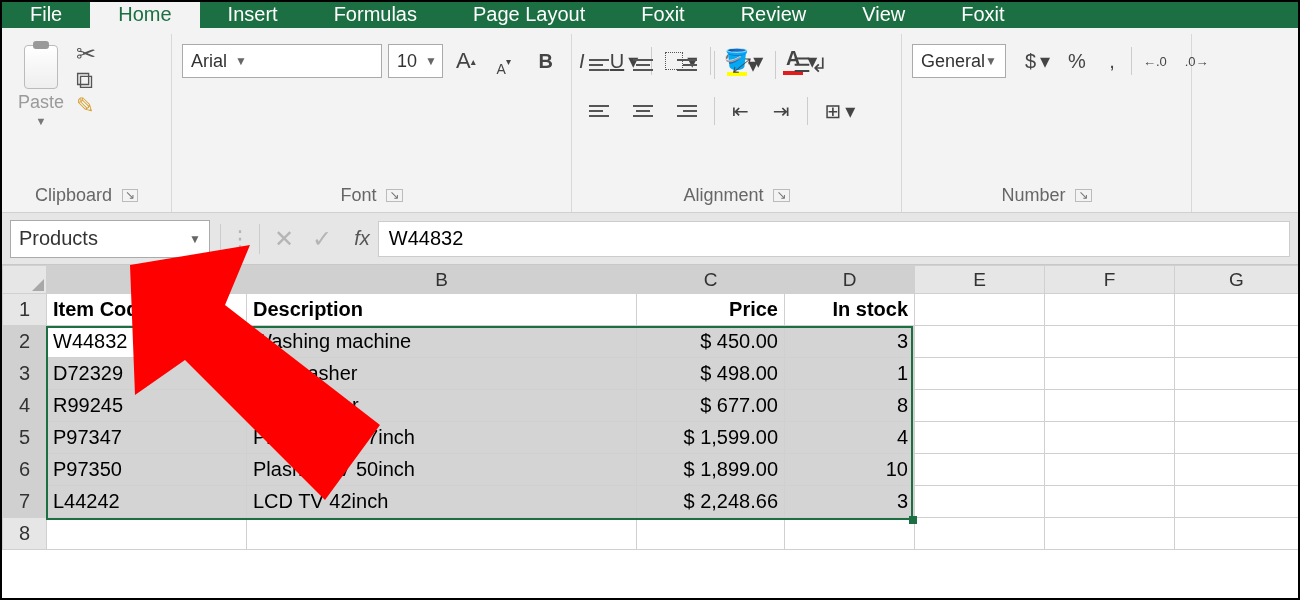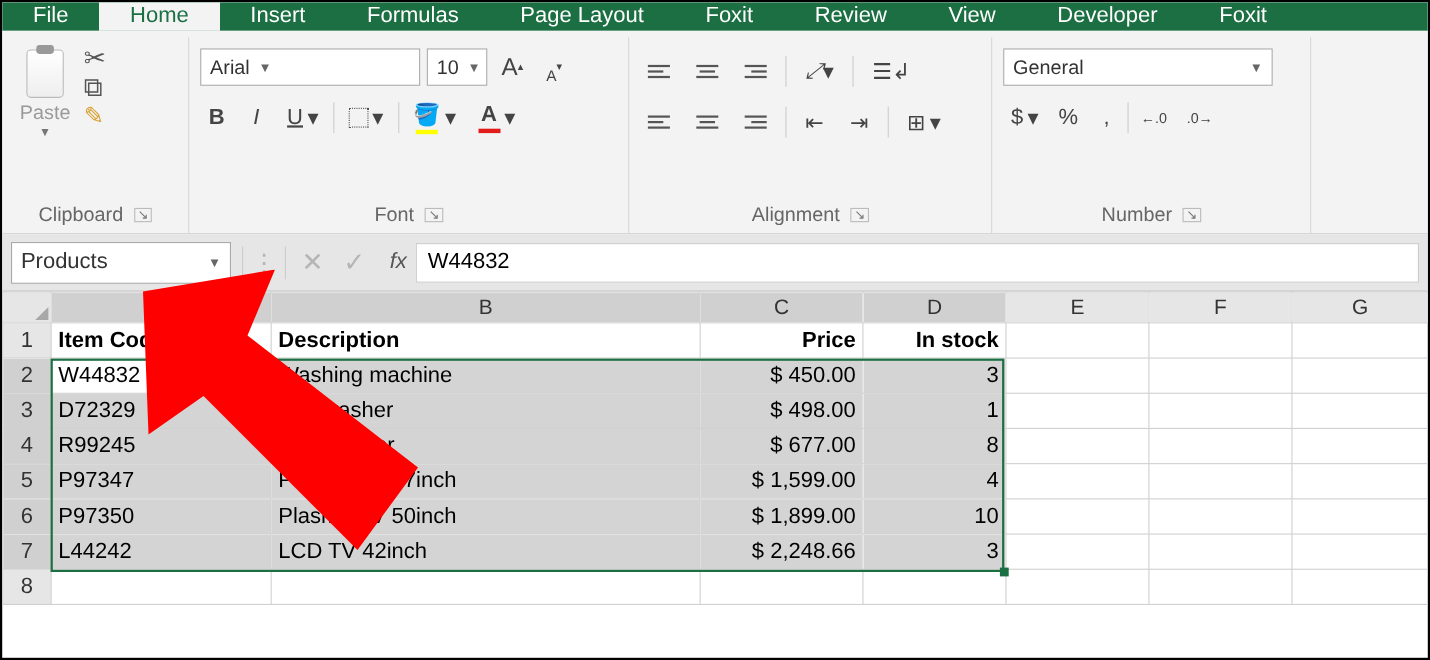--- a/index.html
+++ b/index.html
@@ -99,21 +99,20 @@
 
 <div class="tabs">
   <div class="tab">File</div>
   <div class="tab active">Home</div>
   <div class="tab">Insert</div>
   <div class="tab">Formulas</div>
   <div class="tab">Page Layout</div>
   <div class="tab">Foxit</div>
   <div class="tab">Review</div>
   <div class="tab">View</div>
-  <div class="tab">Developer</div>
   <div class="tab">Foxit</div>
 </div>
 
 <div class="ribbon">
 
   <div class="group" style="width:170px">
     <div class="grp-body">
       <div class="paste-col">
         <div class="paste-icon">
             <div class="paste-clip"></div>
@@ -127,21 +126,21 @@
         <span class="brush">✎</span>
       </div>
     </div>
     <div class="group-label">
         <span>Clipboard</span>
         <span class="launcher">↘</span>
       </div>
   </div>
 
   <div class="group" style="width:400px">
-    <div style="display:flex;flex-direction:column;gap:12px;padding-top:6px">
+    <div style="display:flex;flex-direction:row;gap:12px;padding-top:6px">
       <div class="font-row1">
         <div class="combo font-name">
             <span>Arial</span>
             <span class="caret">▼</span>
           </div>
         <div class="combo font-size">
             <span>10</span>
             <span class="caret">▼</span>
           </div>
         <div class="btn">
@@ -258,21 +257,21 @@
           </div>
       </div>
     </div>
     <div class="group-label">
         <span>Alignment</span>
         <span class="launcher">↘</span>
       </div>
   </div>
 
   <div class="group" style="width:290px">
-    <div style="display:flex;flex-direction:column;gap:12px;padding-top:6px">
+    <div style="display:flex;gap:12px;padding-top:6px">
       <div class="combo num-combo">
           <span>General</span>
           <span class="caret" style="margin-left:auto">▼</span>
         </div>
       <div style="display:flex;gap:4px;align-items:center">
         <div class="btn">
             <span>$</span>
             <span class="caret" style="margin-left:4px">▾</span>
           </div>
         <div class="btn">%</div>

